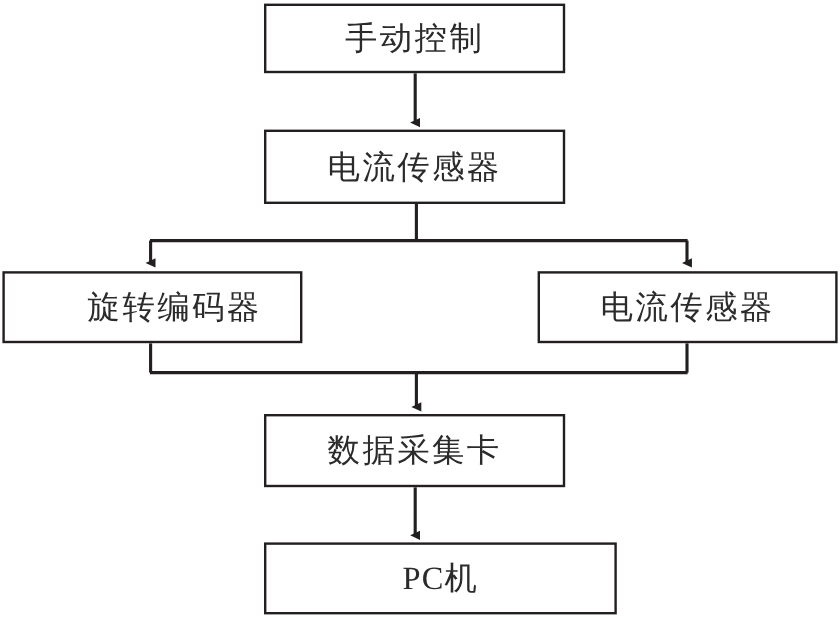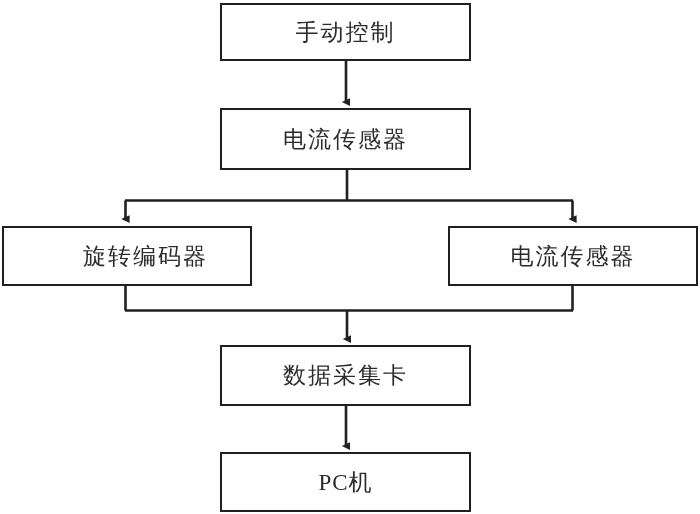--- a/index.html
+++ b/index.html
@@ -22,36 +22,36 @@
     box-sizing: border-box;
     border: 2px solid #231f20;
     background: #ffffff;
     display: flex;
     align-items: center;
     justify-content: center;
     color: #1a1a1a;
   }
   .node-label {
     font-family: "Liberation Serif", "DejaVu Serif", serif;
-    font-size: 23px;
+    font-size: 27px;
     line-height: 1;
     letter-spacing: 2px;
     white-space: nowrap;
     color: #2b2b2b;
   }
   .node-label.latin {
     letter-spacing: 1px;
   }
   
   #node-manual-control { left: 220px; top: 3px;   width: 251px; height: 58px; }
   #node-dc-motor       { left: 220px; top: 108px; width: 251px; height: 62px; }
   #node-rotary-encoder { left: 2px;   top: 226px; width: 250px; height: 60px; padding-left: 37px; }
   #node-current-sensor { left: 448px; top: 226px; width: 250px; height: 60px; }
   #node-daq-card       { left: 220px; top: 345px; width: 251px; height: 61px; }
-  #node-pc             { left: 220px; top: 452px; width: 251px; height: 60px; }
+  #node-pc             { left: 220px; top: 452px; width: 294px; height: 60px; }
 
   #edge-layer {
     position: absolute;
     left: 0;
     top: 0;
     width: 700px;
     height: 514px;
     pointer-events: none;
   }
 </style>

